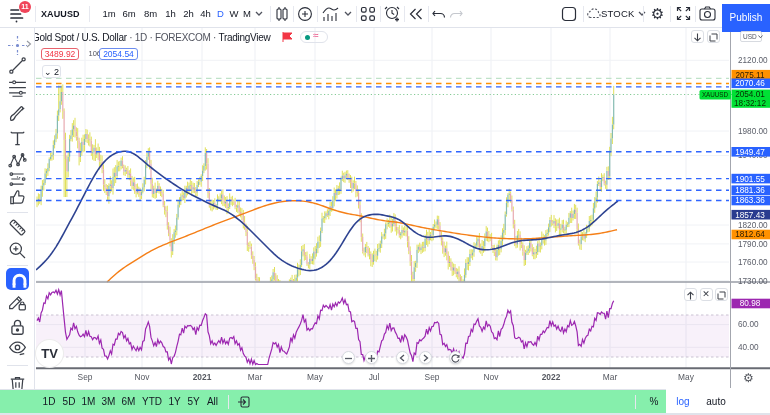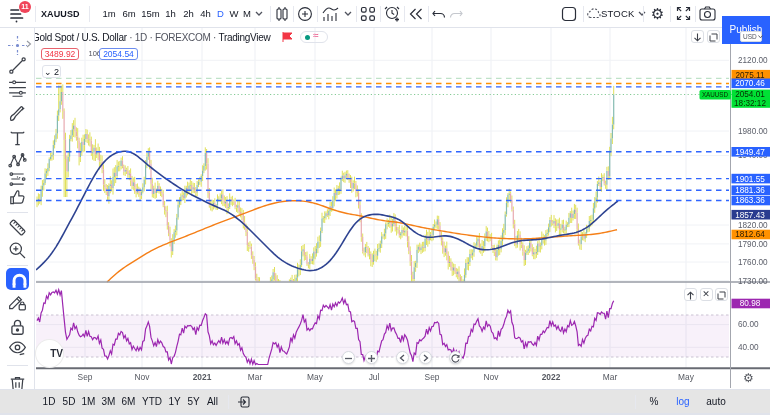--- a/index.html
+++ b/index.html
@@ -6,21 +6,21 @@
 .abs{position:absolute}
 #topbar{left:0;top:0;width:770px;height:28px;background:#fff;border-bottom:1px solid #e0e3eb}
 .vsep{position:absolute;top:6px;width:1px;height:16px;background:#e6e8ef}
 .tf{position:absolute;top:0;height:28px;line-height:28px;font-size:9.5px;color:#131722;text-align:center}
 #sidebar{left:0;top:28px;width:35px;height:387px;background:#fff;border-right:1px solid #e0e3eb}
 .sic{position:absolute;left:8px;width:19px;height:19px}
 svg.ic{display:block}
 #legendrow{left:28px;top:28px;width:734px;height:16px;font-size:10px}
 #pricebtns{left:36px;top:46px;height:14px}
 #chartwrap{left:36px;top:28px;width:734px;height:387px}
-#btoolbar{left:0;top:389px;width:770px;height:24px;background:#e5e5e5;border-top:1px solid #e0e3eb}
+#btoolbar{left:0;top:389px;width:666px;height:24px;background:#86efac;border-top:1px solid #e0e3eb}
 .bt{position:absolute;top:0;height:24px;line-height:24px;font-size:10px;color:#131722;text-align:center;white-space:nowrap}
 #bstrip{left:0;top:413px;width:770px;height:2px;background:#e0e3eb}
 .mbtn{position:absolute;width:13px;height:13px;border-radius:50%;background:#fff;border:1px solid #d7dae0;box-shadow:0 1px 2px rgba(0,0,0,.12);color:#595d67;text-align:center;font-size:10px;line-height:11px}
 .sqbtn{position:absolute;width:13px;height:13px;border-radius:3px;background:#fff;border:1px solid #dcdfe5;color:#3c4049;text-align:center;font-size:9px;line-height:11px}
 </style></head><body>
 
 <div class="abs" id="chartwrap"><svg id="chart" width="734" height="387" viewBox="36 28 734 387" shape-rendering="auto">
       <line x1="85" y1="28" x2="85" y2="368" stroke="#edeff4" stroke-width="1"></line>
       <line x1="142" y1="28" x2="142" y2="368" stroke="#edeff4" stroke-width="1"></line>
       <line x1="202" y1="28" x2="202" y2="368" stroke="#edeff4" stroke-width="1"></line>
@@ -113,21 +113,21 @@
         <path d="M1 2h7.5M1 6h9.5M1 10h11.5"></path>
       </g>
       <circle cx="6.5" cy="13.5" r="0.9" fill="#2a2e39"></circle>
     </svg>
   <div class="abs" style="left:19px;top:0.5px;width:12px;height:12px;border-radius:6px;background:#f0455a;color:#fff;font-size:7px;line-height:12px;text-align:center;font-weight:bold">11</div>
   <div class="vsep" style="left:35px"></div>
   <div class="tf" style="left:41px;width:62px;text-align:left;font-weight:bold;font-size:9px;letter-spacing:.1px">XAUUSD</div>
   <div class="vsep" style="left:89px"></div>
   <div class="tf" style="left:99px;width:20px">1m</div>
   <div class="tf" style="left:119px;width:20px">6m</div>
-  <div class="tf" style="left:139px;width:23px">15m</div>
+  <div class="tf" style="left:139px;width:23px">8m</div>
   <div class="tf" style="left:161px;width:19px">1h</div>
   <div class="tf" style="left:179px;width:19px">2h</div>
   <div class="tf" style="left:196px;width:19px">4h</div>
   <div class="tf" style="left:212px;width:17px;color:#2962ff">D</div>
   <div class="tf" style="left:226px;width:16px">W</div>
   <div class="tf" style="left:239px;width:16px">M</div>
   <svg class="ic abs" style="left:255px;top:11px" width="8" height="6" viewBox="0 0 8 6">
       <path d="M1 1l3 3 3-3" stroke="#50535e" stroke-width="1.3" fill="none"></path>
     </svg>
   <div class="vsep" style="left:270px"></div>
@@ -206,21 +206,21 @@
       </g>
     </svg>
   <div class="vsep" style="left:695px"></div>
   <svg class="ic abs" style="left:699px;top:6px" width="17" height="15" viewBox="0 0 17 15">
       <g stroke="#2a2e39" stroke-width="1.1" fill="none">
         <rect x="1" y="3" width="15" height="11" rx="2"></rect>
         <path d="M5.5 3l1.2-2h3.6L11.5 3"></path>
         <circle cx="8.5" cy="8.5" r="3"></circle>
       </g>
     </svg>
-  <div class="abs" style="left:722px;top:16px;width:48px;height:28px;background:#2962ff;color:#fff;font-size:10px;line-height:28px;text-align:center">Publish</div>
+  <div class="abs" style="left:722px;top:4px;width:48px;height:28px;background:#2962ff;color:#fff;font-size:10px;line-height:28px;text-align:center">Publish</div>
 </div>
 
 <div class="abs" id="legendrow">
   <span class="abs" style="left:4px;top:3.5px;white-space:nowrap;color:#131722;letter-spacing:-0.28px">Gold Spot&nbsp;/ U.S. Dollar <span style="color:#50535e">· 1D · FOREXCOM ·</span> TradingView</span>
   <svg class="ic abs" style="left:254px;top:4px" width="11" height="10" viewBox="0 0 11 10">
       <path d="M1 0v10M1 1h9L7 4l3 3H1" fill="#f23645" stroke="#f23645" stroke-width="1"></path>
     </svg>
   <span class="abs" style="left:272px;top:3px;width:28px;height:12px;border:1px solid #e0e3eb;border-radius:7px"></span>
   <span class="abs" style="left:277px;top:7px;width:5px;height:5px;border-radius:50%;background:#089981"></span>
   <span class="abs" style="left:285px;top:1px;color:#ec5b8d;font-size:10.5px">≈</span>
@@ -359,21 +359,21 @@
 </div>
 
 <div class="sqbtn" style="left:684px;top:288px"><svg width="9" height="9" viewBox="0 0 9 9" style="margin-top:2px">
       <path d="M4.5 8.5v-7M1.5 4.2l3-3 3 3" stroke="#3c4049" stroke-width="1.1" fill="none"></path>
     </svg></div>
 <div class="sqbtn" style="left:699.5px;top:288px">✕</div>
 <div class="sqbtn" style="left:715px;top:288px"><svg width="9" height="9" viewBox="0 0 9 9" style="margin-top:2px">
       <path d="M2.5 1h5.5v5.5M6.5 8H1V2.5" stroke="#3c4049" fill="none" stroke-width="1"></path>
     </svg></div>
 
-<div class="abs" style="left:36px;top:340px;width:27px;height:27px;border-radius:50%;background:#fff;box-shadow:0 0 0 1px #ececec;color:#2a2e39;font-weight:bold;font-size:10px;text-align:right;line-height:27px">TV</div>
+<div class="abs" style="left:36px;top:340px;width:27px;height:27px;border-radius:50%;background:#fff;box-shadow:0 0 0 1px #ececec;color:#2a2e39;font-weight:bold;font-size:13px;text-align:center;line-height:27px">TV</div>
 
 <div class="mbtn" style="left:342px;top:350.5px"><svg width="9" height="9" viewBox="0 0 9 9" style="margin-top:2px">
       <path d="M1 4.5h7" stroke="#595d67" stroke-width="1.3"></path>
     </svg></div>
 <div class="mbtn" style="left:364.5px;top:350.5px"><svg width="9" height="9" viewBox="0 0 9 9" style="margin-top:2px">
       <path d="M1 4.5h7M4.5 1v7" stroke="#595d67" stroke-width="1.3"></path>
     </svg></div>
 <div class="mbtn" style="left:395.5px;top:350.5px"><svg width="6" height="8" viewBox="0 0 6 8" style="margin-top:2.5px">
       <path d="M5 1L1.5 4 5 7" stroke="#50535e" stroke-width="1.3" fill="none"></path>
     </svg></div>

